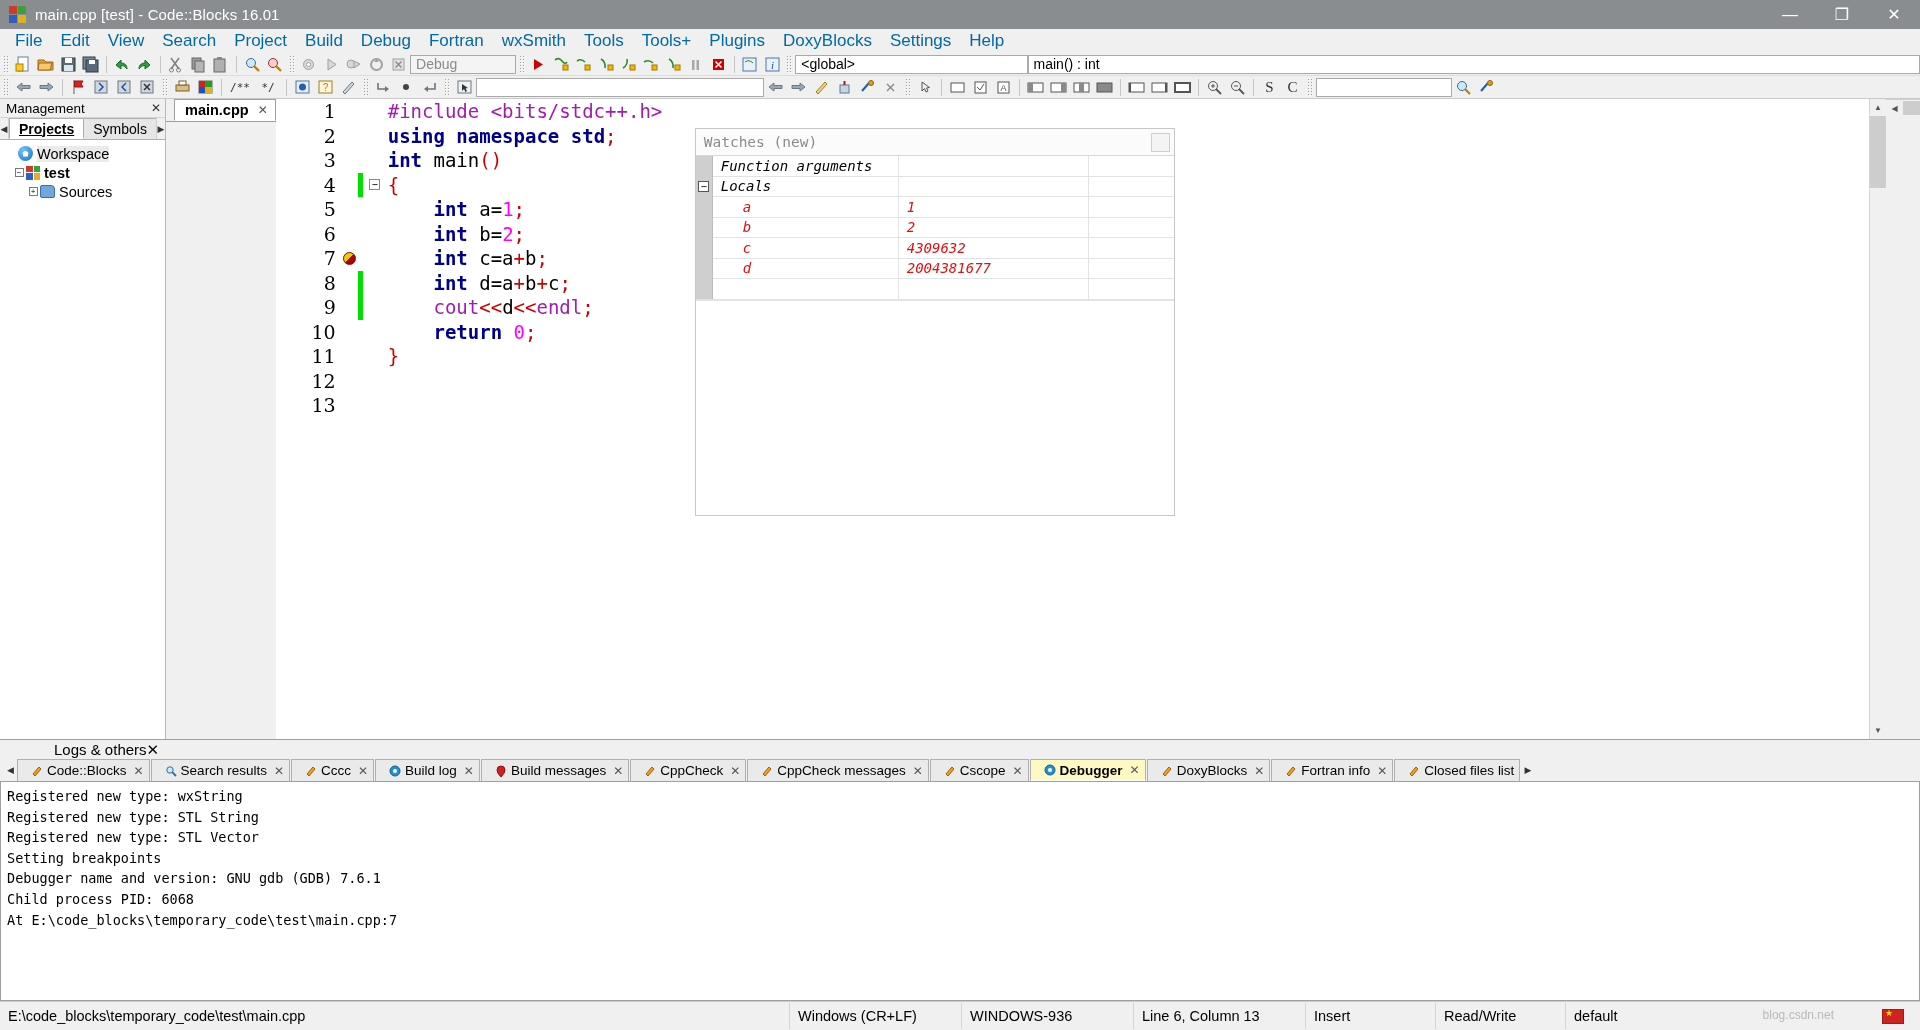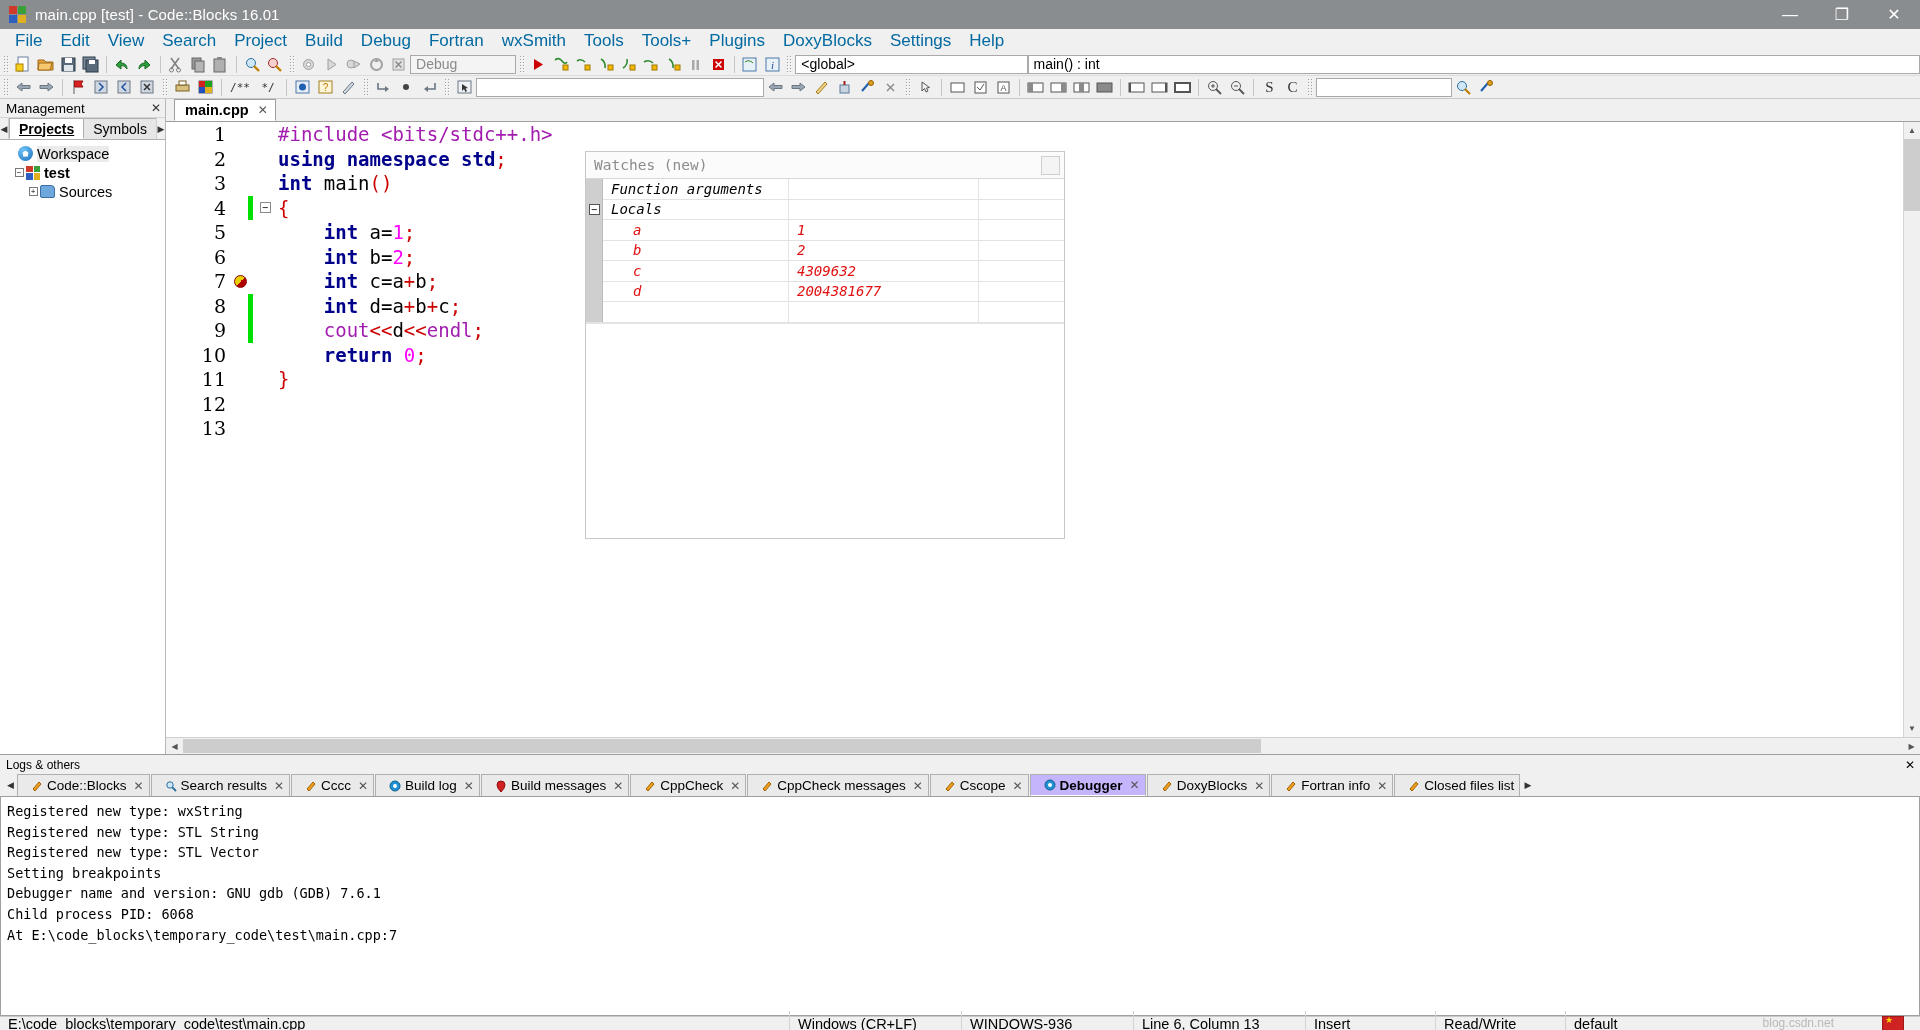--- a/index.html
+++ b/index.html
@@ -76,21 +76,21 @@
            display:flex;align-items:center;justify-content:center; margin-right:4px;}
   .ic-ws::after { content:""; width:7px;height:6px;background:#fff; clip-path: polygon(50% 0,100% 45%,85% 45%,85% 100%,15% 100%,15% 45%,0 45%); }
   .ic-prj { width:14px;height:14px;display:grid;grid-template-columns:1fr 1fr;grid-template-rows:1fr 1fr;gap:1px;margin-right:4px;}
   .ic-prj i:nth-child(1){background:#d03a2a;} .ic-prj i:nth-child(2){background:#3aa03a;}
   .ic-prj i:nth-child(3){background:#2f5fc0;} .ic-prj i:nth-child(4){background:#e0b020;}
   .ic-fold { width:15px;height:13px;margin-right:4px; background:#6fa8dc; border:1px solid #3a6ea5; border-radius:2px 4px 2px 2px;}
   .sel { background:#ebebeb; }
   .bold { font-weight: bold; }
 
   
-  .editor-wrap { flex: 1; display: flex; flex-direction: column; min-width: 0; background:#f0f0f0;}
+  .editor-wrap { flex: 1; display: flex; flex-direction: row; min-width: 0; background:#f0f0f0;}
   .etabs { height: 23px; display:flex; align-items:flex-end; background:#f0f0f0; padding-left: 8px;
            border-bottom: 1px solid #9e9e9e; flex:none;}
   .etab { height:22px; display:flex; align-items:center; padding: 0 7px 0 10px; font-size:14.5px;
           background:#fff; border:1px solid #9e9e9e; border-bottom:1px solid #fff; font-weight:bold;}
   .etab .cls { margin-left: 9px; font-size:12px; color:#555; font-weight:normal;}
   .edit-area { flex:1; display:flex; min-height:0; background:#fff; position:relative; }
   .code-pane { flex:1; position:relative; overflow:hidden; background:#fff; font-family:"DejaVu Sans Mono", monospace; }
   .lines { position:absolute; top:0; left:0; right:0; }
   .ln { height: 24.5px; display:flex; align-items:center; font-size:19px; white-space:pre; }
   .gutter { width:66px; text-align:right; padding-right:6px; color:#000; font-size:19px;
@@ -139,43 +139,43 @@
 
   
   .vsb { width:17px; background:#f0f0f0; display:flex; flex-direction:column; flex:none; border-left:1px solid #d5d5d5;}
   .vsb .ar { height:17px; display:flex; align-items:center; justify-content:center; font-size:8px; color:#555;}
   .vsb .track { flex:1; position:relative; }
   .vsb .thumb { position:absolute; top:0; left:0; right:0; height:72px; background:#cdcdcd; }
 
   
   .logs { height: 262px; flex:none; display:flex; flex-direction:column; background:#f0f0f0;
           border-top: 1px solid #9e9e9e; }
-  .logs-hdr { height:19px; display:flex; align-items:center; justify-content:space-between;
-              padding: 0 5px 0 6px; font-size:12px; }
+  .logs-hdr { height:19px; display:flex; align-items:center; 
+              padding: 0 5px 0 6px; font-size:15px;margin-left:48px; }
   .logs-tabs { height:23px; display:flex; align-items:flex-end; background:#f0f0f0; padding-left:4px;
                border-bottom:1px solid #9e9e9e; overflow:hidden;}
   .ltarrow { width:13px;height:22px;display:flex;align-items:center;justify-content:center;font-size:9px;color:#333;}
   .ltab { height:22px; display:flex; align-items:center; padding: 0 5px 0 13px; font-size:13.5px;
           background:#eaeaea; border:1px solid #b0b0b0; border-bottom:none; margin-right:1px; white-space:nowrap;}
-  .ltab.active { background:#c4b5fd; font-weight:bold; border-bottom:1px solid #fff;justify-content:flex-end; }
+  .ltab.active { background:#fef9c3; font-weight:bold; border-bottom:1px solid #fff;justify-content:flex-end; }
   .ltab .tico { margin-right:4px; display:flex; align-items:center;}
   .ltab .cls { margin-left:7px; color:#555; font-size:12px; font-weight:normal;}
   .log-body { flex:1; background:#fff; border:1px solid #a0a0a0; border-top:none; margin: 0 0 0 0;
               padding: 4px 0 0 6px; font-family:"DejaVu Sans Mono", monospace; font-size:13.5px;
               line-height: 20.6px; color:#000; overflow:hidden; display:flex; }
   .log-lines { flex:1; }
   .cmdrow { height:24px; display:flex; align-items:center; background:#f0f0f0; flex:none; padding-left: 6px; }
   .cmdlbl { font-size:14.5px; margin-right:6px; }
   .cmdbox { flex:1; height:20px; background:#fff; border:1px solid #9a9a9a; position:relative; }
   .cmdbox .arw { position:absolute; right:4px; top:7px; width:0;height:0;
        border-left:4px solid transparent;border-right:4px solid transparent;border-top:4px solid #555;}
   .cmdbtn { width:21px; height:20px; margin-left:3px; display:flex; align-items:center; justify-content:center; }
 
   
-  .status { height: 14px; background:#f0f0f0; display:flex; align-items:center; flex:none;
+  .status { height: 29px; background:#f0f0f0; display:flex; align-items:center; flex:none;
             border-top:1px solid #c9c9c9; font-size:14.5px; }
   .st { padding: 0 8px; height:26px; display:flex; align-items:center; border-right:1px solid #d4d4d4;}
   .st.first { width: 790px; }
   .st.w3 { width: 172px; }
   .st.w4 { width: 130px; }
   .st.w6 { flex:1; border-right:none; position:relative; }
   .wm { position:absolute; right:40px; top:5px; font-size:12px; color:#b9b9b9; }
   .flag { width:22px;height:15px; margin-right:8px; background:#cf2222; position:relative; border:1px solid #a01818;}
   .flag::after{content:"★"; position:absolute; left:2px; top:-2px; color:#ffd400; font-size:9px;}
 </style>

